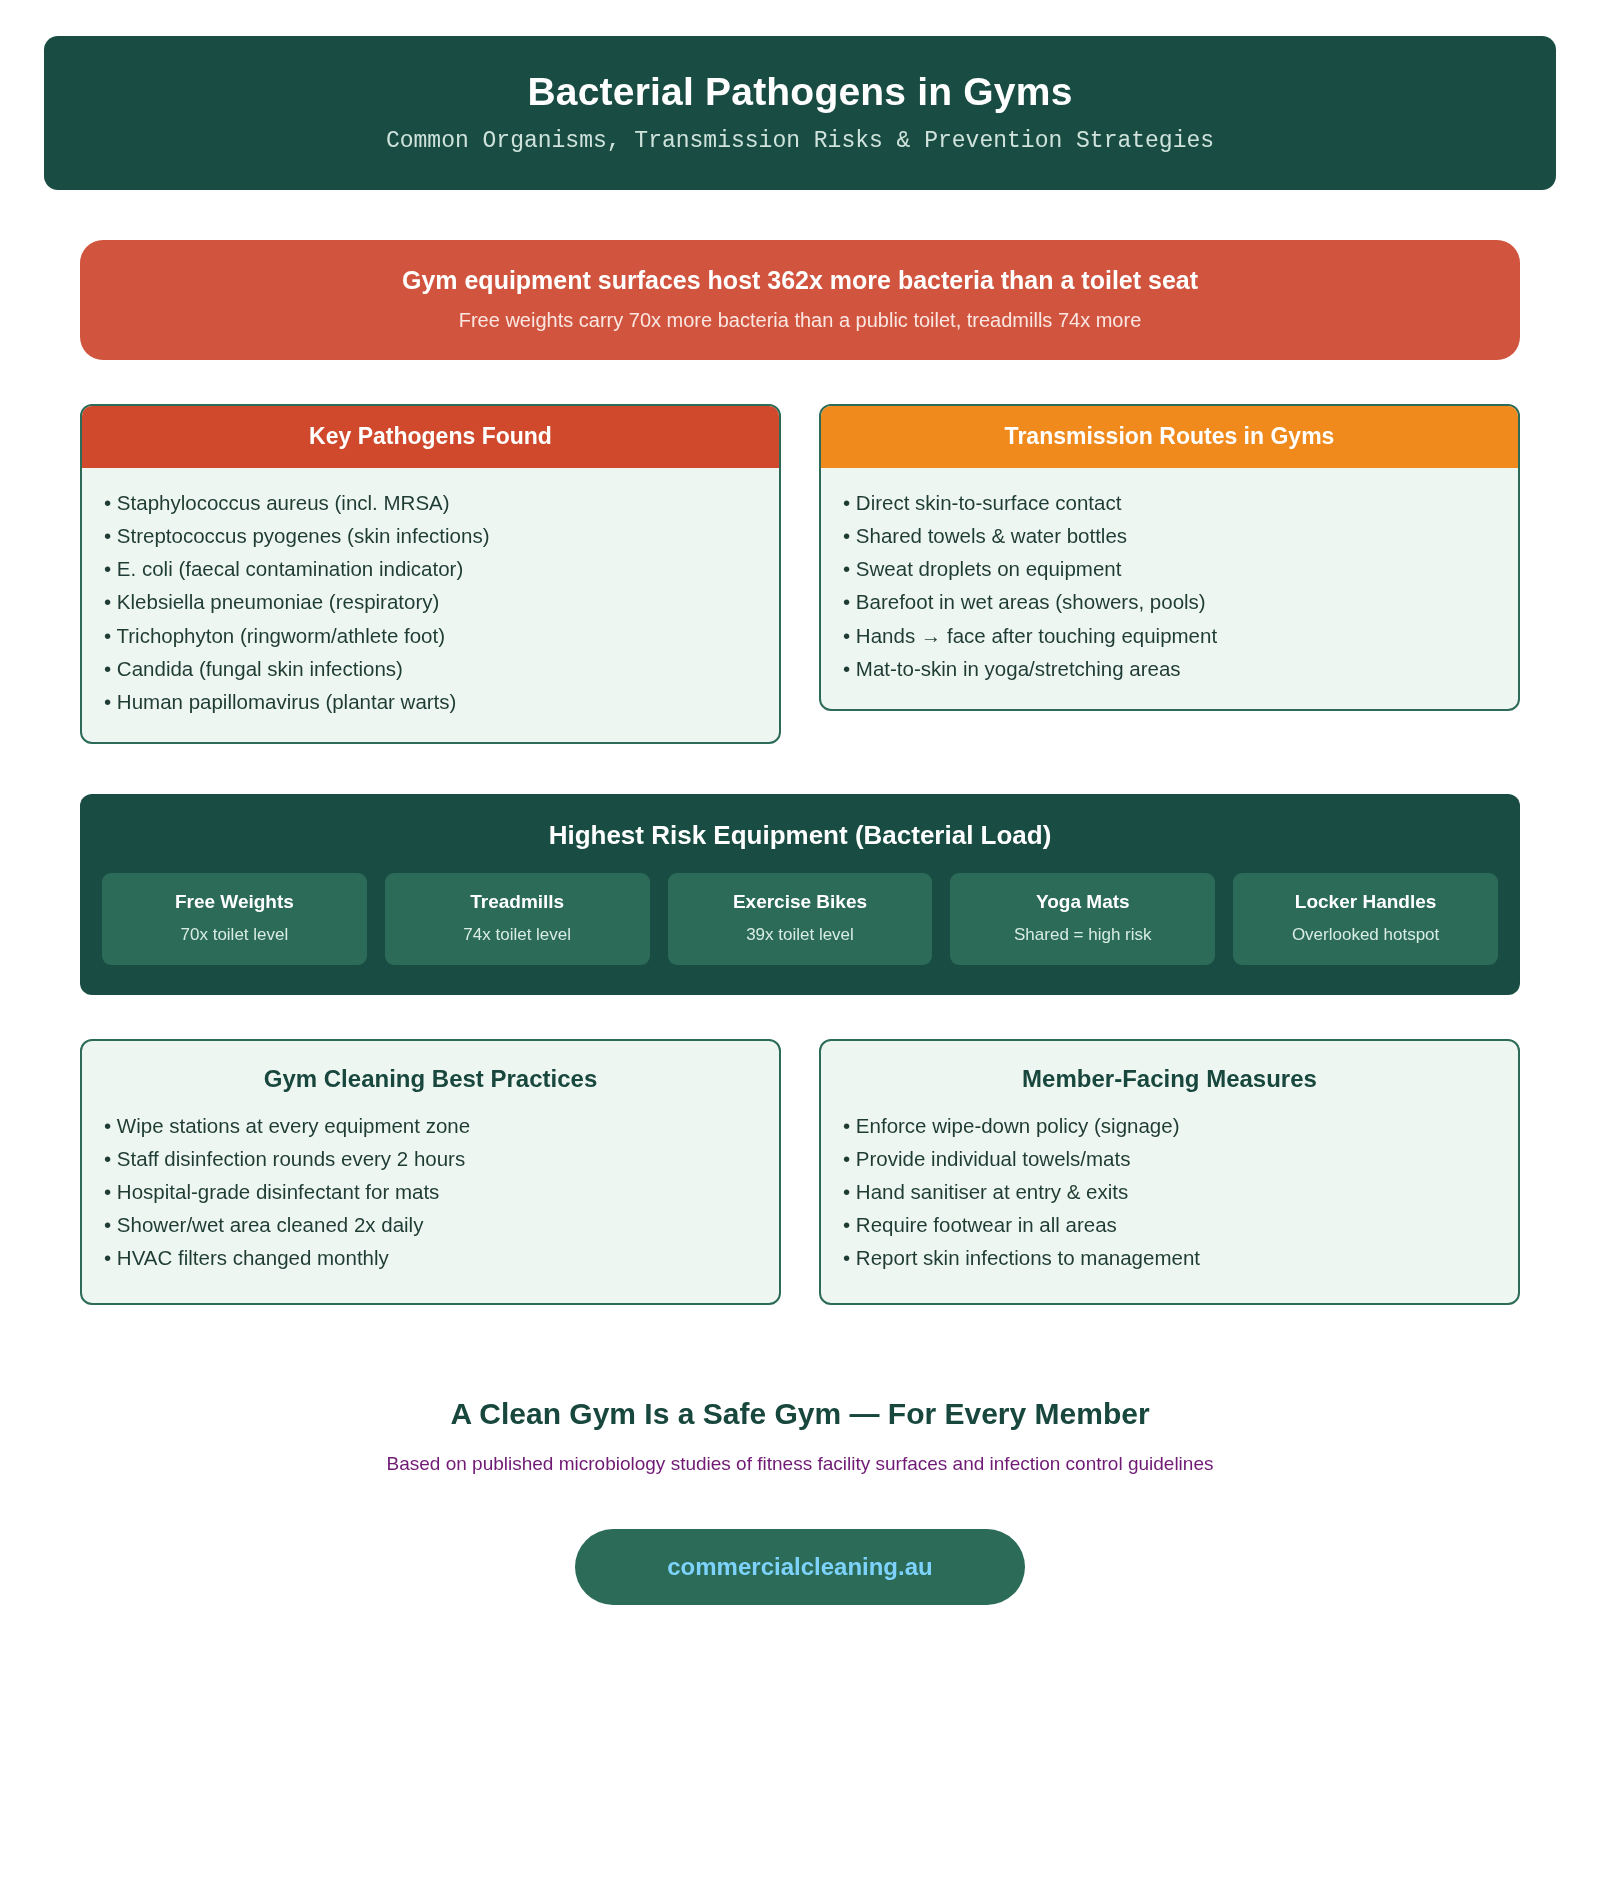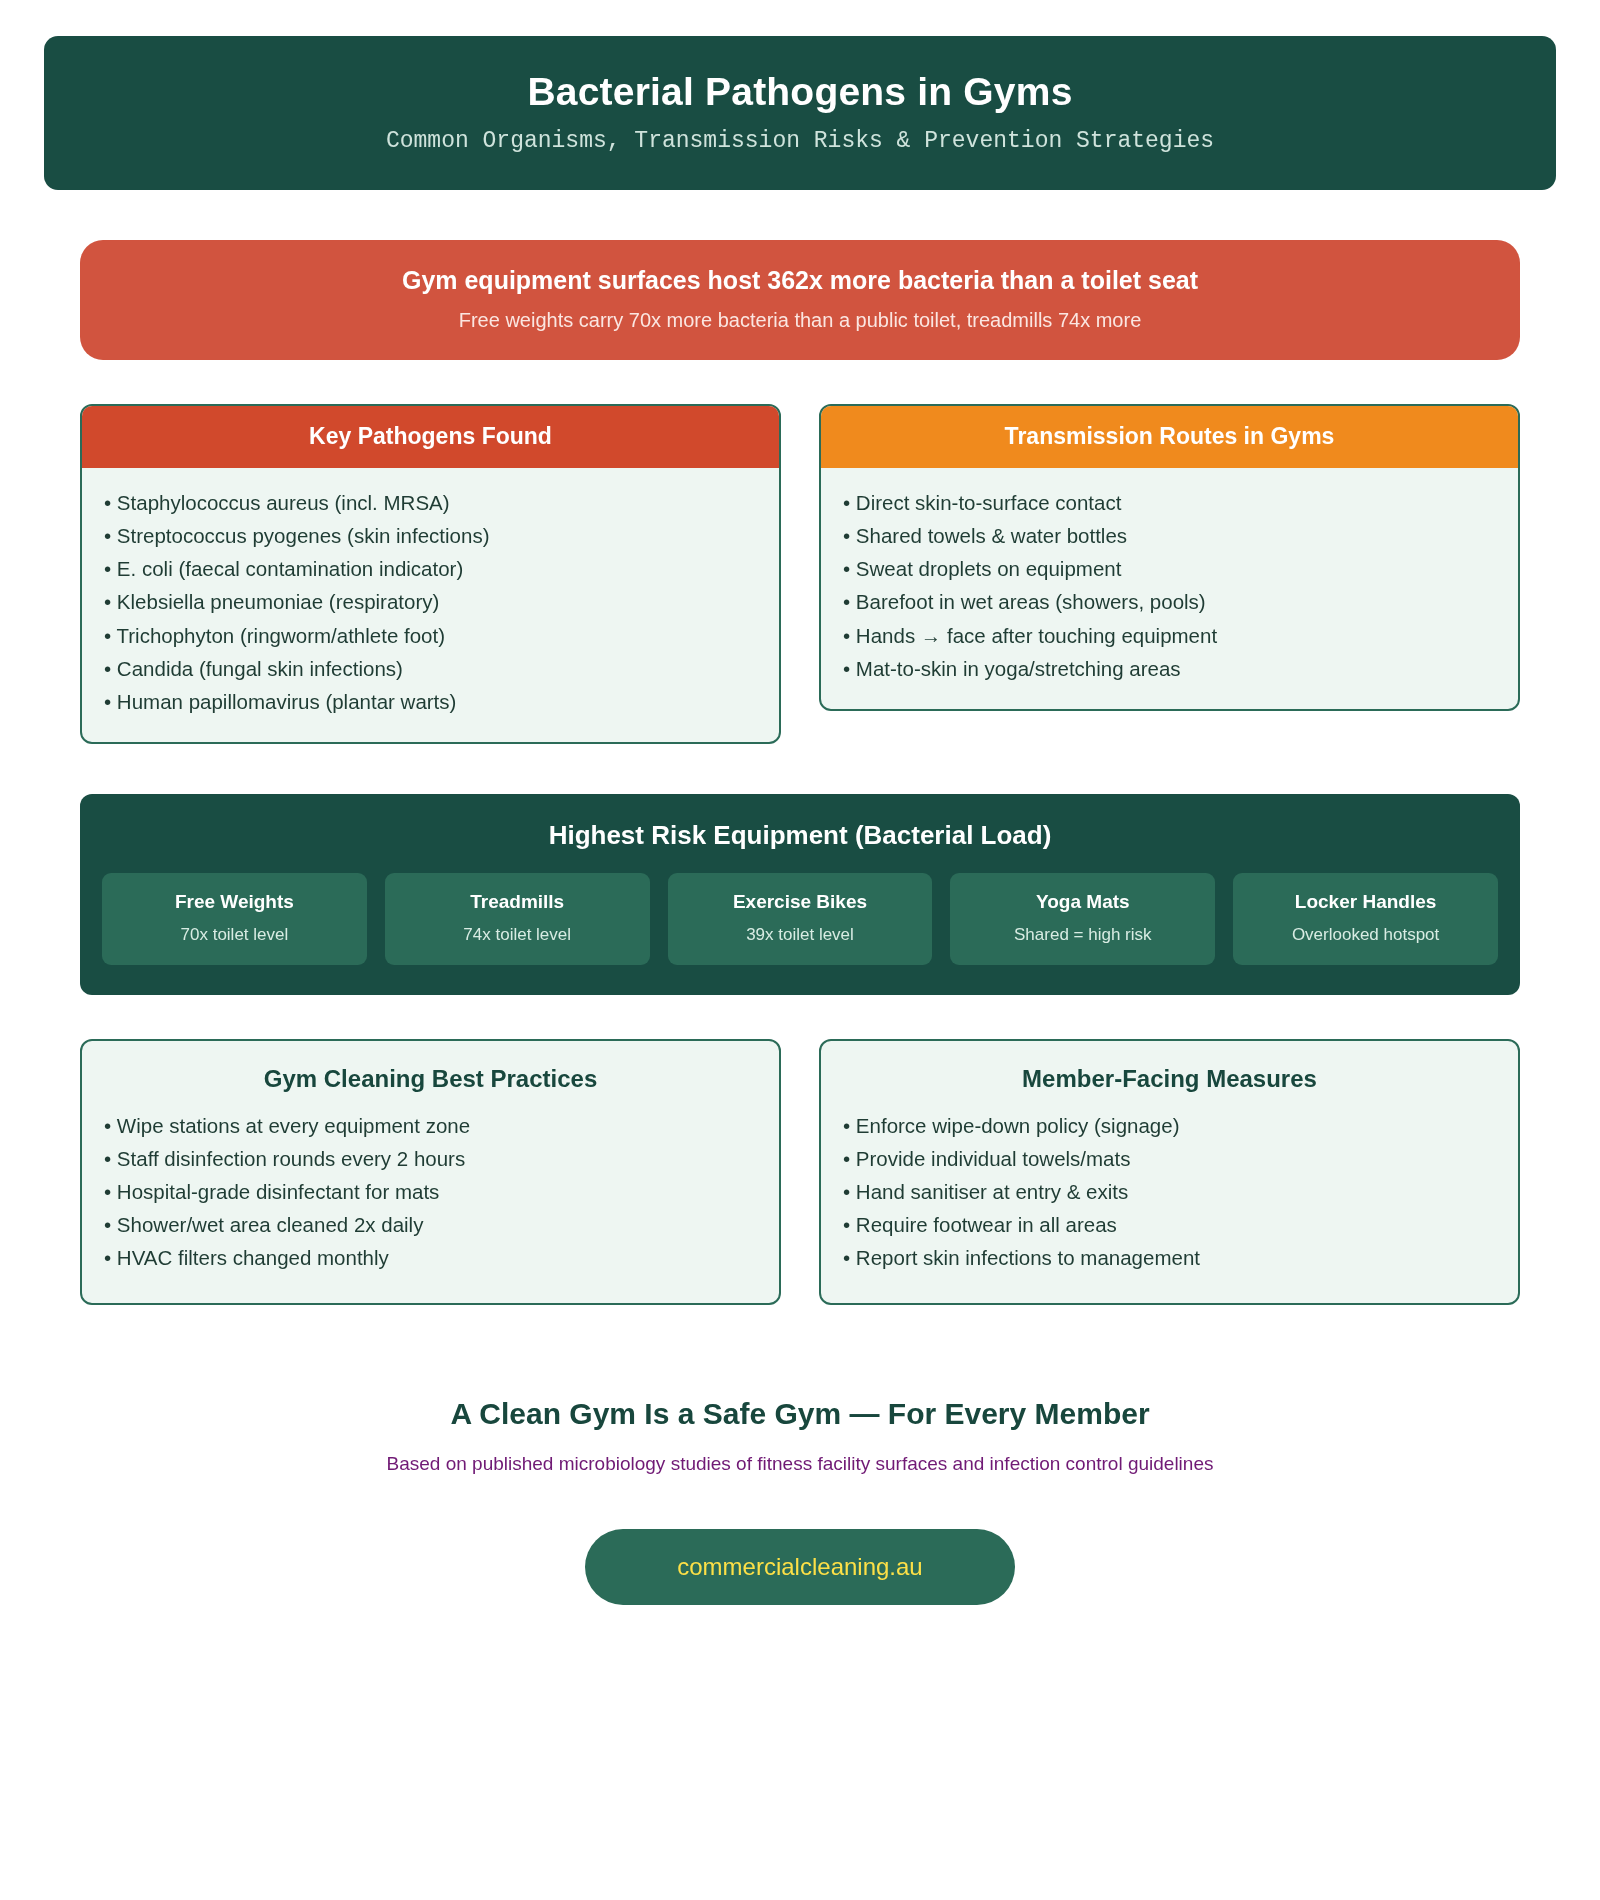--- a/index.html
+++ b/index.html
@@ -190,23 +190,23 @@
     color: #701a75;
     font-size: 19px;
   }
   .cta-wrap {
     margin-top: 54px;
     text-align: center;
   }
   .cta {
     display: inline-block;
     background: #2b6b58;
-    color: #fde047;
+    color: #7dd3fc;
     font-size: 24px;
-    font-weight: normal;
+    font-weight: bold;
     border-radius: 40px;
     padding: 24px 92px;
     border: none;
     cursor: pointer;
     font-family: "Liberation Sans", sans-serif;
   }
 </style>
 </head>
 <body>
 

